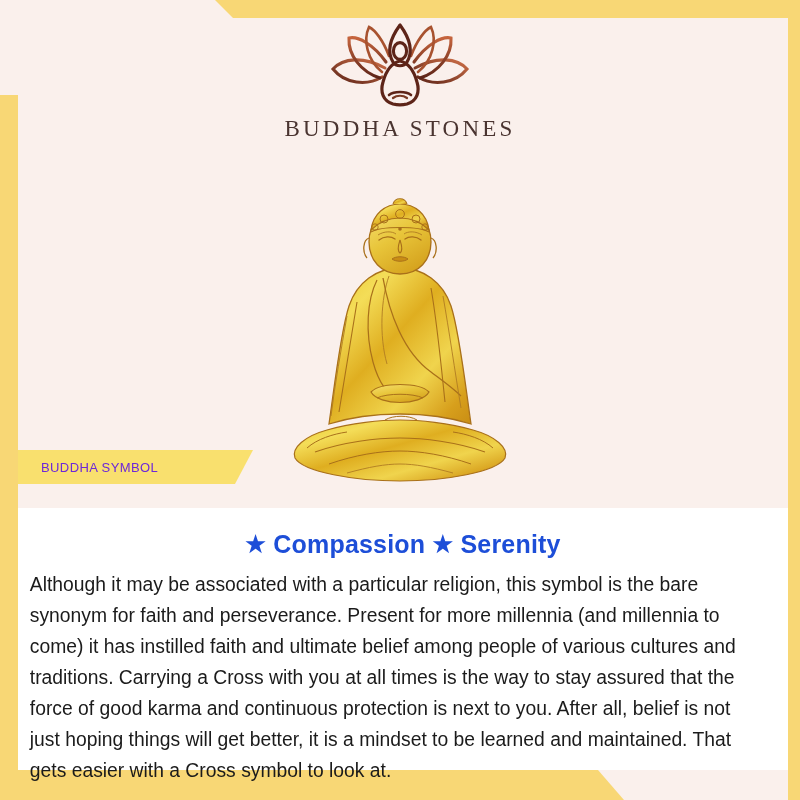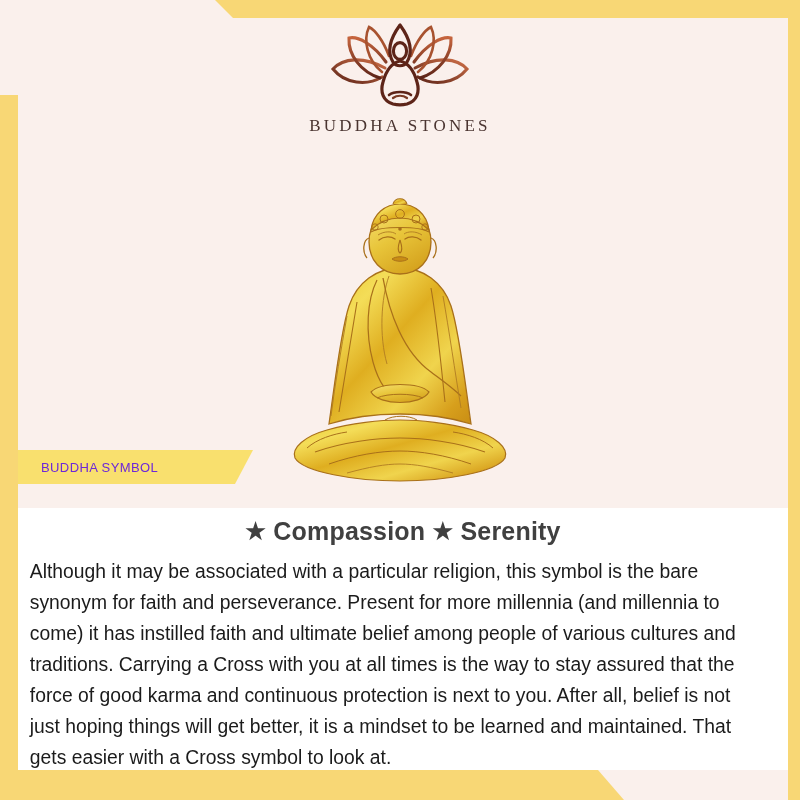--- a/index.html
+++ b/index.html
@@ -73,21 +73,21 @@
     width: 800px;
     text-align: center;
   }
   .brand-mark {
     display: block;
     margin: 0 auto;
   }
   .brand-name {
     margin-top: 2px;
     font-family: "Liberation Serif", serif;
-    font-size: 17px;
+    font-size: 23px;
     letter-spacing: 3.2px;
     color: #4a3430;
     font-weight: 400;
   }
 
   
   .title-band {
     position: absolute;
     top: 142px;
     left: 165px;
@@ -142,26 +142,26 @@
     position: absolute;
     top: 508px;
     left: 18px;
     right: 12px;
     bottom: 30px;
     background: #ffffff;
   }
 
   .tagline {
     margin: 0;
-    padding-top: 9px;
+    padding-top: 22px;
     text-align: center;
     font-family: "Liberation Sans Narrow", "Liberation Sans", sans-serif;
     font-size: 25px;
     font-weight: bold;
-    color: #404040;
+    color: #1d4ed8;
     letter-spacing: 0.2px;
     white-space: nowrap;
   }
   .tagline .star {
     font-size: 23px;
     vertical-align: 1px;
   }
 
   .body-copy {
     margin: 0;

